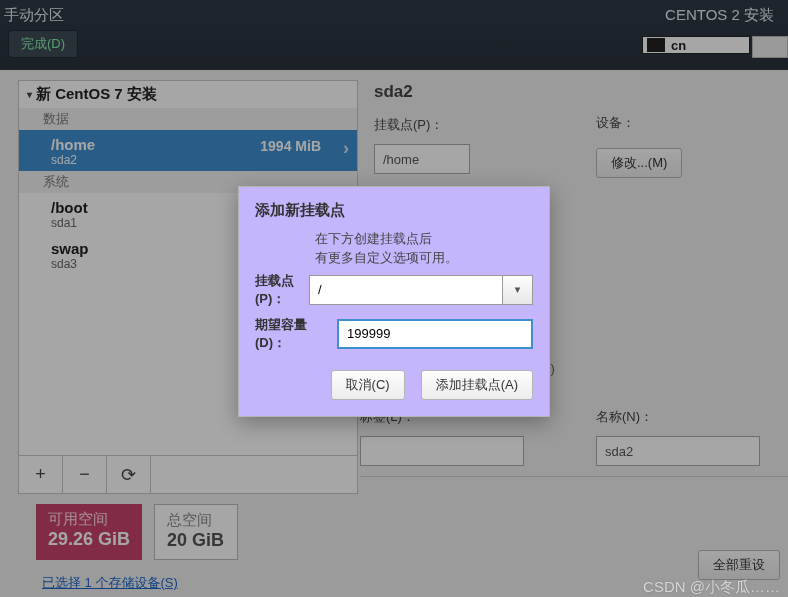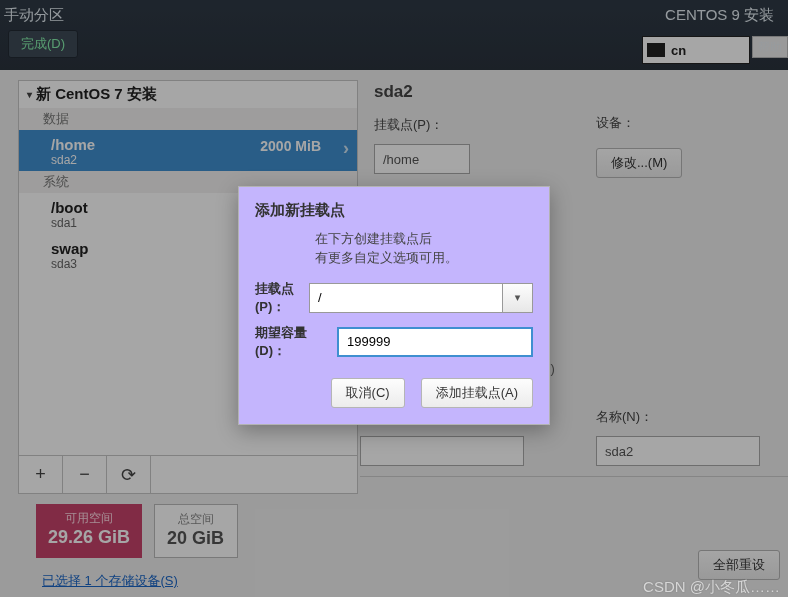--- a/index.html
+++ b/index.html
@@ -31,21 +31,21 @@
       font-size: 15px; color: #e5edf3;
     }
     .done-btn {
       position: absolute; left: 8px; top: 30px;
       background: #3e4a56; color: #86efac;
       border: 1px solid #222a33; border-radius: 3px;
       padding: 4px 12px; font-size: 13px;
     }
     .kbd-box {
       position: absolute; right: 38px; top: 36px;
-      width: 108px; height: 28px;
+      width: 108px; height: 18px;
       background: #fff; border: 1px solid #222;
       display: flex; align-items: center; gap: 6px;
       padding: 0 4px;
     }
     .kbd-box .kbd-icon {
       width: 18px; height: 14px; background: #222;
       display: inline-block;
     }
     .kbd-box .kbd-label { font-size: 13px; font-weight: bold; color:#222;}
     .help-btn {
@@ -105,21 +105,21 @@
     .sq-btn {
       width: 44px; border-right: 1px solid #c6c6c6;
       display: flex; align-items: center; justify-content: center;
       font-size: 18px; background: #fff; color:#444;
     }
     .space-cards { display: flex; gap: 12px; margin: 10px 0 0 18px;}
     .space-card {
       border: 1px solid #bbb; background: #fff;
       padding: 6px 12px 8px 12px; min-width: 84px;
     }
-    .space-card .lbl { font-size: 12px; color:#888;text-align:center;}
+    .space-card .lbl { font-size: 15px; color:#888;}
     .space-card .val { font-size: 18px; font-weight: bold; color:#555;}
     .space-card.accent { border: none; background: #c6436a; }
     .space-card.accent .lbl { color: #ffd8e3;}
     .space-card.accent .val { color: #fff;}
     .storage-link {
       display: inline-block; margin: 14px 0 0 24px;
       font-size: 13px; color: #1a66c7; text-decoration: underline;
     }
     
     .right-pane { flex: 1; padding: 12px 0 0 14px; position: relative;}
@@ -148,21 +148,21 @@
     .reformat-row { position: absolute; top: 290px; left: 150px; font-size:13px; color:#666;}
     
     .dialog {
       position: absolute; left: 238px; top: 186px; width: 312px;
       background: #c4b5fd; border: 1px solid #b3b3b3;
       box-shadow: 0 6px 20px rgba(0,0,0,0.3);
       z-index: 10;
       padding: 14px 16px 16px 16px;
     }
     .dialog .dlg-title { font-size: 15px; font-weight: bold; color:#333; margin-bottom:10px;}
-    .dialog .dlg-desc { font-size: 13px; color:#444; margin-left: 60px; line-height:1.45; margin-bottom: 12px;}
+    .dialog .dlg-desc { font-size: 13px; color:#444; margin-left: 60px; line-height:1.45; margin-bottom: 4px;}
     .dlg-row { display: flex; align-items: center; gap: 6px; margin-bottom: 8px;}
     .dlg-row .dlbl { width: 86px; font-size: 13px; font-weight:bold; color:#333; text-align:left;}
     .combo { display:flex; flex:1;}
     .combo input { flex:1; height:30px; border:1px solid #999; padding:0 8px; font-size:13px;}
     .combo .dd {
       width: 30px; height:30px; border:1px solid #999; border-left:none;
       background: linear-gradient(#fdfdfd,#e7e7e7);
       display:flex; align-items:center; justify-content:center;
       font-size: 11px; color:#555;
     }
@@ -172,42 +172,42 @@
       position: absolute; right: 8px; bottom: 0;
       font-size: 15px; color: #d6d6d6; z-index: 20;
       text-shadow: 0 0 2px rgba(0,0,0,0.2);
     }
   </style>
 </head>
 <body>
 
 <div class="topbar">
   <div class="title-left">手动分区</div>
-  <div class="title-right">CENTOS 9 安装</div>
+  <div class="title-right">CENTOS 2 安装</div>
   <button class="done-btn">完成(D)</button>
   <div class="kbd-box">
     <span class="kbd-icon"></span>
     <span class="kbd-label">cn</span>
   </div>
   <div class="help-btn">帮助</div>
 </div>
 
 <div class="main">
 
   <div class="left-pane">
     <div class="left-box">
       <div class="install-header">
         <span class="tri">▾</span>
         <span>新 CentOS 7 安装</span>
       </div>
       <div class="section-label">数据</div>
       <div class="part-row selected">
         <div class="mount">/home</div>
         <div class="dev">sda2</div>
-        <div class="size">2000 MiB</div>
+        <div class="size">1994 MiB</div>
         <div class="chev">›</div>
       </div>
       <div class="section-label">系统</div>
       <div class="part-row">
         <div class="mount">/boot</div>
         <div class="dev">sda1</div>
       </div>
       <div class="part-row">
         <div class="mount">swap</div>
         <div class="dev">sda3</div>

